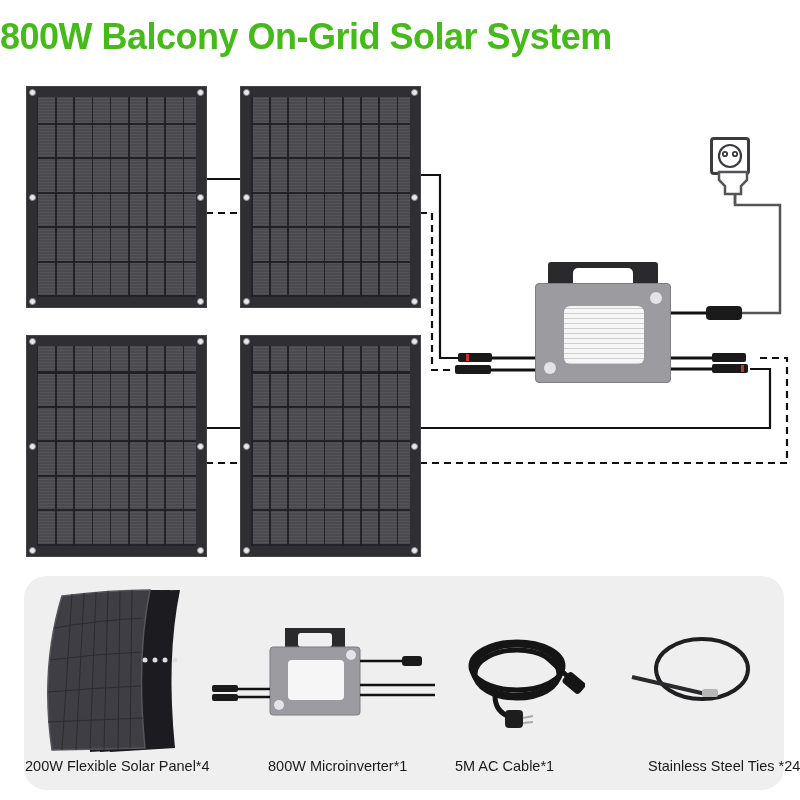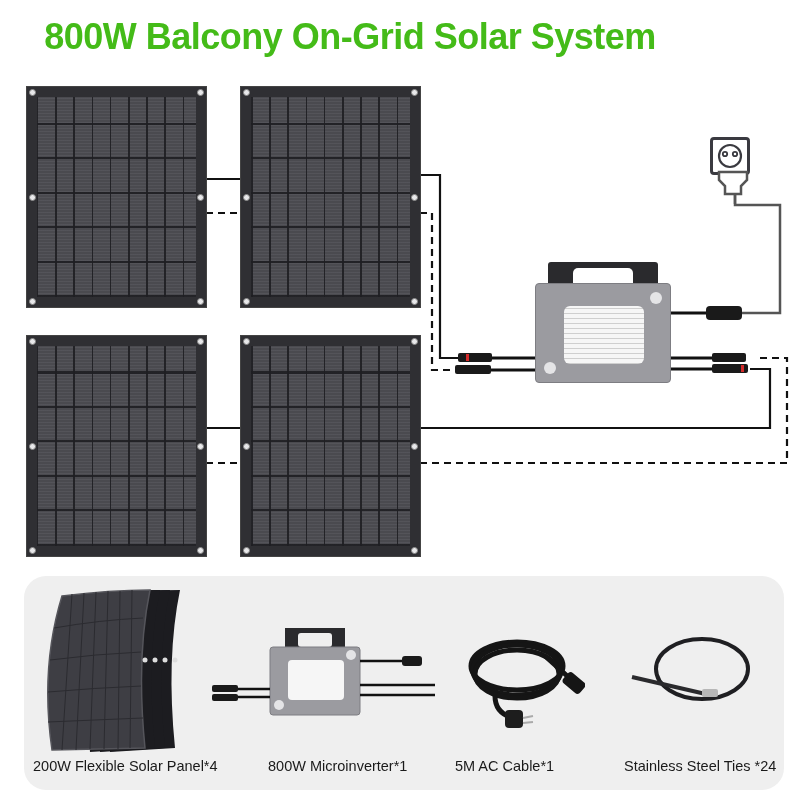--- a/index.html
+++ b/index.html
@@ -1,17 +1,17 @@
 <!DOCTYPE html>
 <html><head>
 <meta charset="utf-8">
 <style>
   html,body{margin:0;padding:0;background:#ffffff;}
   body{width:800px;height:800px;position:relative;overflow:hidden;font-family:"Liberation Sans","DejaVu Sans",sans-serif;}
-  .title{position:absolute;left:14px;top:16px;width:672px;text-align:center;font-size:36px;font-weight:bold;color:#44bb18;letter-spacing:-0.5px;font-stretch:condensed;}
+  .title{position:absolute;left:0;top:16px;width:672px;font-size:36px;font-weight:bold;color:#44bb18;letter-spacing:-0.5px;font-stretch:condensed;}
   .panel{position:absolute;background:#2f2f33;border:1px solid #444;box-sizing:border-box;}
   .panel .cells{position:absolute;left:10px;right:10px;top:10px;bottom:10px;
     background-color:#4a4a4f;
     background-image:
       repeating-linear-gradient(90deg, rgba(30,30,34,0.9) 0 1.5px, transparent 1.5px 18.2px),
       repeating-linear-gradient(0deg, rgba(30,30,34,0.9) 0 2px, transparent 2px 34.5px),
       repeating-linear-gradient(0deg, rgba(90,90,96,0.6) 0 1px, transparent 1px 3px);
   }
   .bolt{position:absolute;width:7px;height:7px;border-radius:50%;background:#e8e8ea;border:1px solid #888;box-sizing:border-box;}
   svg.wires{position:absolute;left:0;top:0;}
@@ -189,16 +189,16 @@
   <line x1="58" y1="90" x2="68" y2="88" stroke="#aaa" stroke-width="2"></line>
     <line x1="58" y1="95" x2="68" y2="94" stroke="#aaa" stroke-width="2"></line>
 </svg>
 
 <svg style="position:absolute;left:630px;top:635px" width="120" height="75">
   <ellipse cx="72" cy="34" rx="46" ry="30" fill="none" stroke="#1f1f22" stroke-width="4"></ellipse>
   <path d="M2 42 L80 60" stroke="#2a2a2d" stroke-width="4"></path>
   <rect x="72" y="54" width="16" height="8" fill="#b7b7b7" rx="2"></rect>
 </svg>
 
-<div class="item-label" style="left:33px">200W Flexible Solar Panel*4</div>
+<div class="item-label" style="left:25px">200W Flexible Solar Panel*4</div>
 <div class="item-label" style="left:268px">800W Microinverter*1</div>
 <div class="item-label" style="left:455px">5M AC Cable*1</div>
-<div class="item-label" style="left:624px">Stainless Steel Ties *24</div>
+<div class="item-label" style="left:648px">Stainless Steel Ties *24</div>
 
 </body></html>

